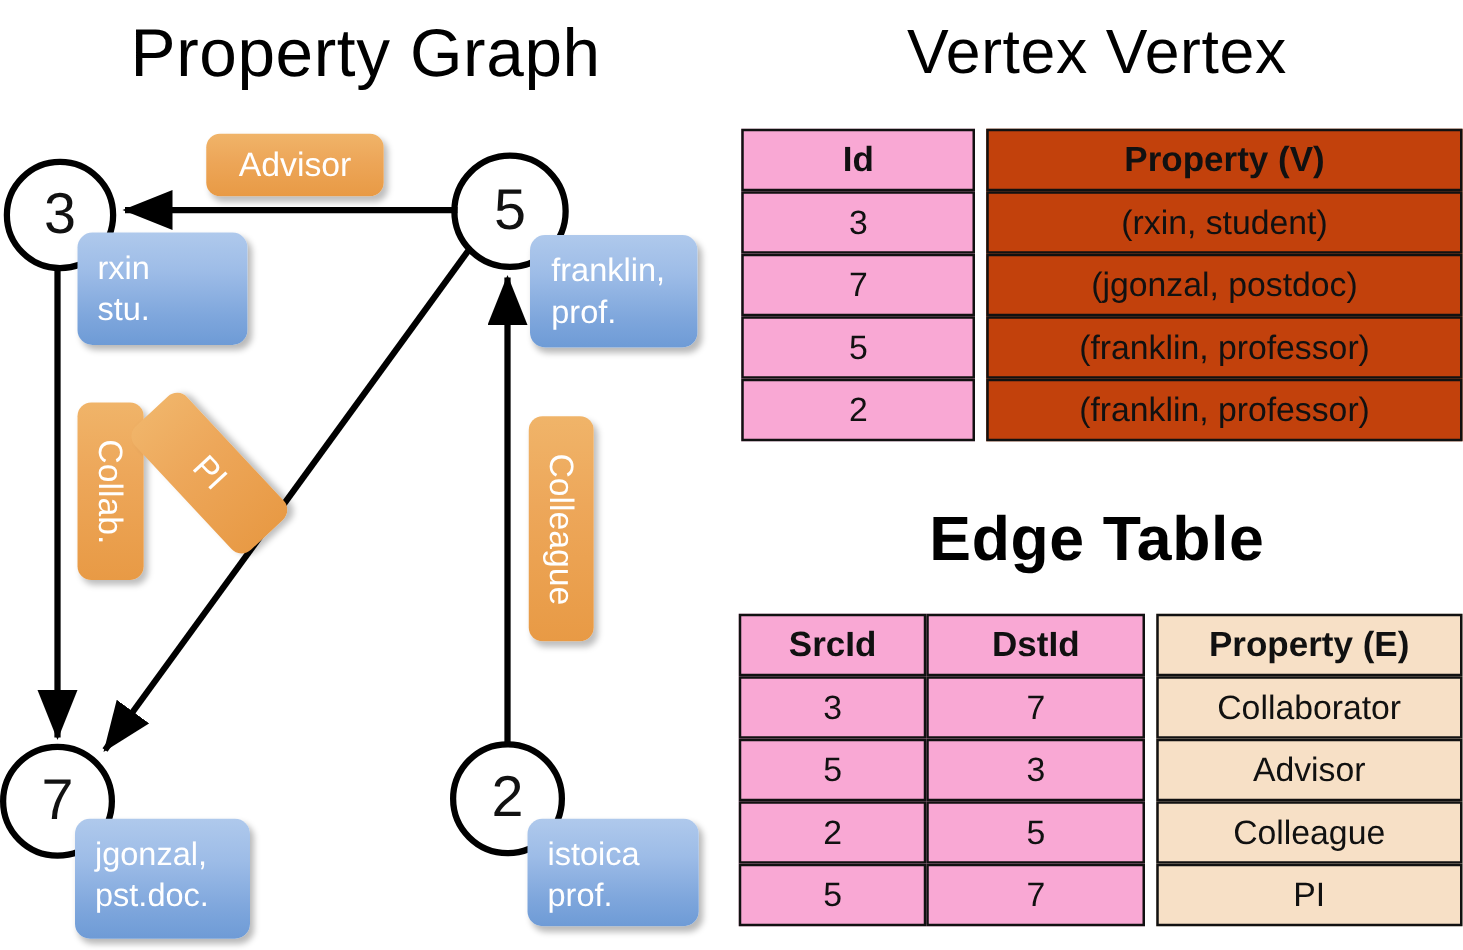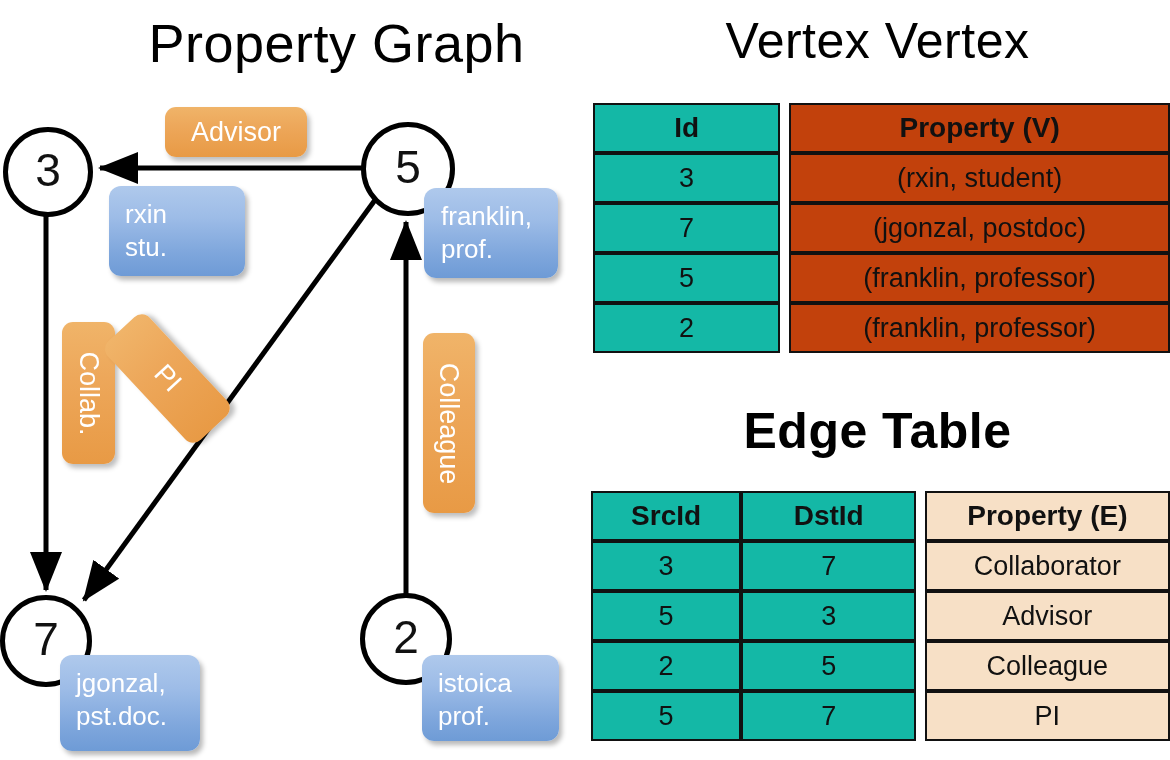--- a/index.html
+++ b/index.html
@@ -15,21 +15,21 @@
   
   .title{
     position:absolute;
     font-family:"Liberation Sans", sans-serif;
     font-weight:300;
     color:#000000;
     letter-spacing:.5px;
     white-space:nowrap;
     text-align:center;
   }
-  #title-property-graph{left:0;top:12px;width:585px;font-size:54px;line-height:62px;padding-left:44px;}
+  #title-property-graph{left:0;top:12px;width:585px;font-size:54px;line-height:62px;}
   #title-vertex-table{left:585px;top:10px;width:585px;font-size:50px;line-height:62px;}
   #title-edge-table{left:585px;top:400px;width:585px;font-size:50px;line-height:62px;font-weight:bold;}
 
   
   #graph-canvas{position:absolute;left:0;top:0;width:585px;height:760px;}
   #graph-edges{position:absolute;left:0;top:0;}
 
   .node{
     position:absolute;
     border:5px solid #000;
@@ -55,21 +55,21 @@
     box-shadow:3px 4px 5px rgba(0,0,0,.28);
     color:#ffffff;
     font-size:26px;
     line-height:33px;
     font-weight:300;
     padding:12px 14px 12px 16px;
     box-sizing:border-box;
     z-index:8;
     font-family:"Liberation Sans", sans-serif;
   }
-  #prop-rxin{left:62px;top:186px;width:136px;height:90px;margin-left:47px;}
+  #prop-rxin{left:62px;top:186px;width:136px;height:90px;}
   #prop-franklin{left:424px;top:188px;width:134px;height:90px;padding-left:17px;}
   #prop-jgonzal{left:60px;top:655px;width:140px;height:96px;}
   #prop-istoica{left:422px;top:655px;width:137px;height:86px;}
 
   
   .edge-label{
     position:absolute;
     border-radius:11px;
     background:linear-gradient(180deg,#f0b469 0%,#eda75a 40%,#e89a45 100%);
     box-shadow:3px 4px 5px rgba(0,0,0,.26);
@@ -95,21 +95,21 @@
   .tbl td{
     border:2px solid #111;
     font-family:"Liberation Sans", sans-serif;
     font-weight:300;
     font-size:27px;
     color:#111;
     text-align:center;
     vertical-align:middle;
     padding:0;
     height:46px;
-    background:#14b8a6;
+    background:#f9a8d4;
   }
   .tbl td.head{font-weight:700;font-size:28px;}
   .tbl td.vprop{background:#c2410c;}
   .tbl td.eprop{background:#f7e0c6;}
   .spacer{border:none !important;background:transparent !important;width:9px;padding:0;}
 
   #vertex-table{left:593px;top:103px;}
   #vertex-table td.c-id{width:184px;}
   #vertex-table td.c-prop{width:378px;}
 

